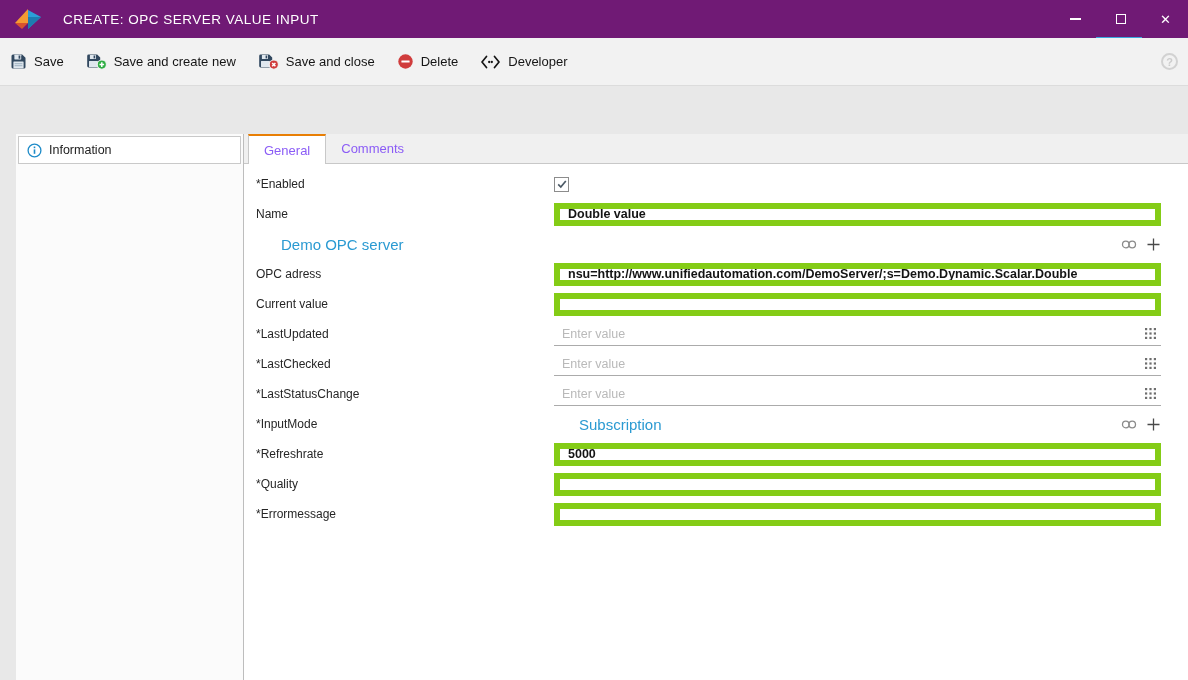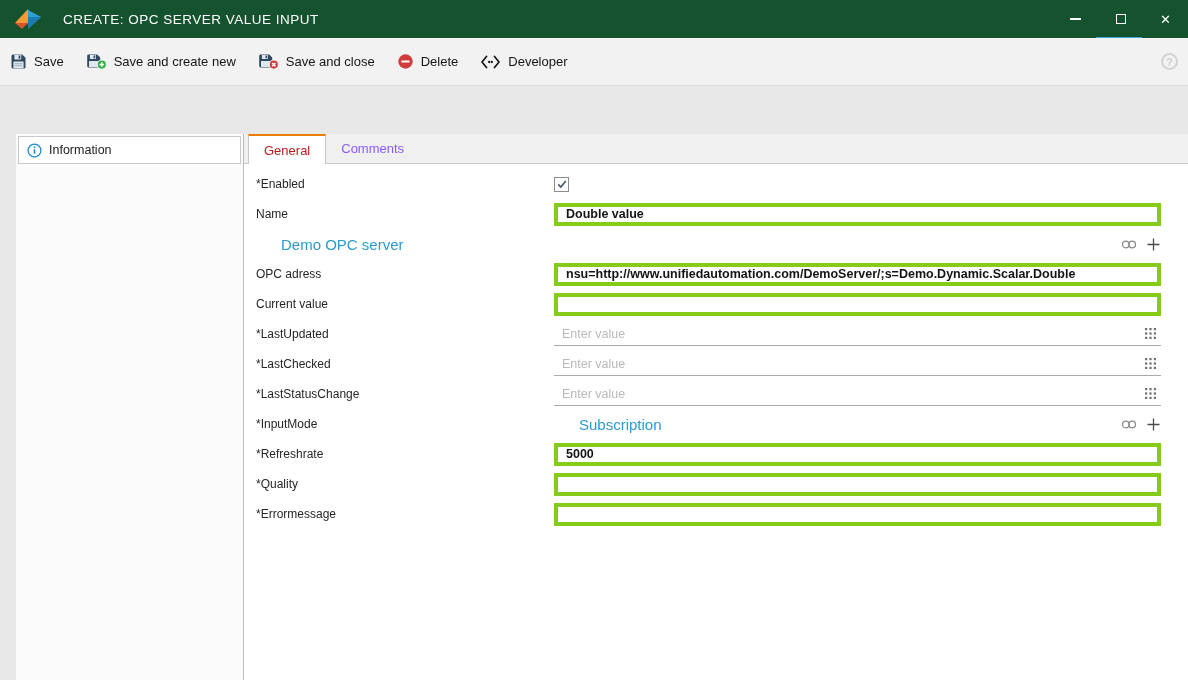--- a/index.html
+++ b/index.html
@@ -1,20 +1,20 @@
 <!DOCTYPE html>
 <html><head>
 <meta charset="utf-8">
 <style>
   * { margin:0; padding:0; box-sizing:border-box; }
   body { background:#cfcfcf; font-family:"Liberation Sans", sans-serif; }
   .window { position:relative; width:1188px; height:680px; background:#e8e8e8; overflow:hidden; }
 
   
-  .titlebar { position:absolute; top:0; left:0; width:100%; height:38px; background:#14532d; display:flex; align-items:center; }
+  .titlebar { position:absolute; top:0; left:0; width:100%; height:38px; background:#701a75; display:flex; align-items:center; }
   .logo { margin-left:13px; width:30px; height:26px; flex:none; display:flex; }
   .title { margin-left:20px; color:#ffffff; font-size:13.5px; letter-spacing:.5px; font-weight:400; }
   .win-btns { margin-left:auto; display:flex; height:100%; }
   .win-btn { width:45px; height:100%; display:flex; align-items:center; justify-content:center; color:#fff; font-size:13px; cursor:pointer; }
   .min-shape { width:11px; height:2px; background:#fff; display:block; }
   .max-shape { width:10px; height:10px; border:1.3px solid #fff; display:block; }
   .accent-line { position:absolute; left:1096px; top:37px; width:46px; height:3px; background:#3aa7df; }
 
   
   .toolbar { position:absolute; top:38px; left:0; width:100%; height:48px; background:#f2f2f2; border-bottom:1px solid #dcdcdc; display:flex; align-items:center; padding:0 10px; gap:22px; }
@@ -23,28 +23,28 @@
 
   
   .workspace { position:absolute; top:86px; left:16px; width:1188px; height:586px; display:flex; border-bottom:1px solid #c4c4c4;margin-top:48px; }
   .sidebar { width:228px; flex:none; background:#fbfbfb; border-right:1px solid #bdbdbd; padding:2px; }
   .info-item { height:28px; background:#ffffff; border:1px solid #c9c9c9; display:flex; align-items:center; gap:7px; padding:0 8px; font-size:12.5px; color:#222; cursor:pointer; }
   .main { flex:1; background:#ffffff; display:flex; flex-direction:column; border-right:1px solid #cfcfcf; }
 
   
   .tabstrip { height:30px; background:#f0f0f0; border-bottom:1px solid #c8c8c8; display:flex; align-items:stretch; padding-left:4px; flex:none; }
   .tab { display:flex; align-items:center; padding:0 15px; font-size:13px; color:#8b5cf6; cursor:pointer; position:relative; }
-  .tab.active { background:#fff; border:1px solid #c8c8c8; border-top:2px solid #e87e04; border-bottom:none; margin-bottom:-1px; color:#b91c1c; z-index:2; }
+  .tab.active { background:#fff; border:1px solid #c8c8c8; border-top:2px solid #e87e04; border-bottom:none; margin-bottom:-1px; color:#8b5cf6; z-index:2; }
 
   
   .form { flex:1; padding:5px 42px 0 12px; overflow:hidden; }
   .frow { display:flex; align-items:center; height:30px; }
   .flabel { width:298px; flex:none; font-size:12px; color:#262626; }
   .ffield { flex:1; display:flex; align-items:center; position:relative; min-width:0; }
-  input.text { width:100%; height:23px; border:4px solid #84cc16; padding:0 8px; font-size:12.5px; font-weight:700; color:#141414; font-family:inherit; background:#fff; border-radius:0; outline:none; }
+  input.text { width:100%; height:23px; border:6px solid #84cc16; padding:0 8px; font-size:12.5px; font-weight:700; color:#141414; font-family:inherit; background:#fff; border-radius:0; outline:none; }
   input.text::placeholder { color:#b9b9b9; font-weight:400; }
   .checkbox { width:15px; height:15px; border:1px solid #8c8c8c; background:#fff; display:flex; align-items:center; justify-content:center; cursor:pointer; flex:none; }
   .lookup { width:100%; display:flex; align-items:center; }
   .lookup-link { margin-left:25px; font-size:15px; color:#2a9ad2; cursor:pointer; }
   .lookup-icons { margin-left:auto; display:flex; align-items:center; gap:9px; }
   .dt { width:100%; height:23px; border-bottom:1px solid #ababab; display:flex; align-items:center; }
   .dt input { flex:1; border:none; outline:none; background:transparent; font-size:12.5px; padding:0 8px; font-family:inherit; color:#333; min-width:0; }
   .dt input::placeholder { color:#b9b9b9; }
   .grid-ic { margin-right:5px; cursor:pointer; }
   .icon { display:inline-flex; align-items:center; justify-content:center; line-height:0; }

